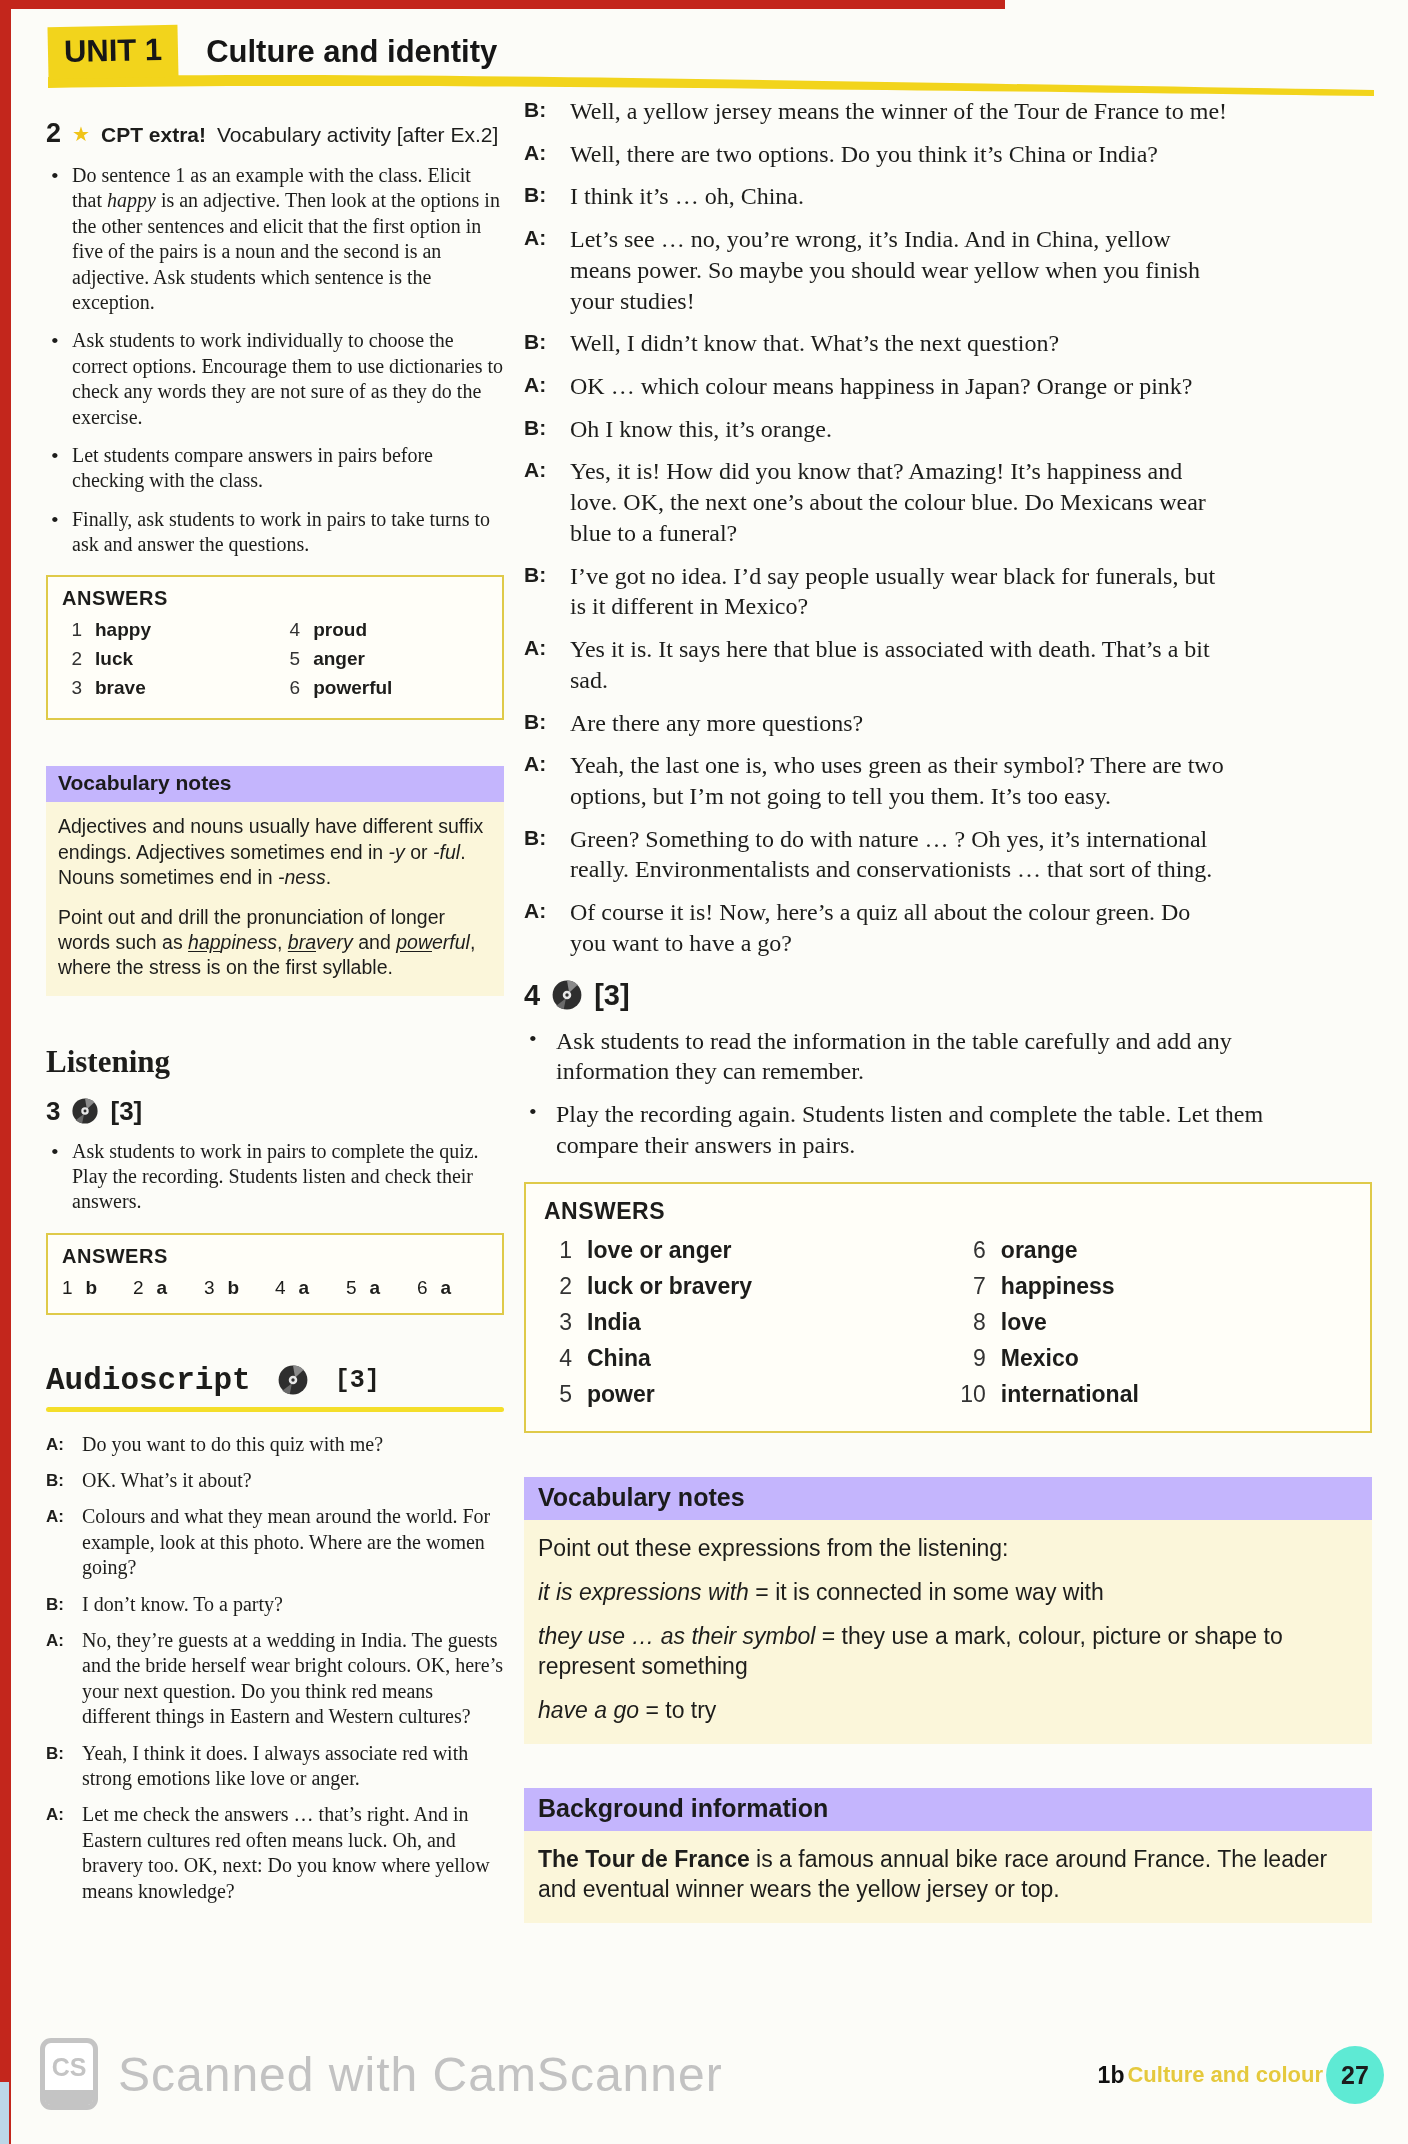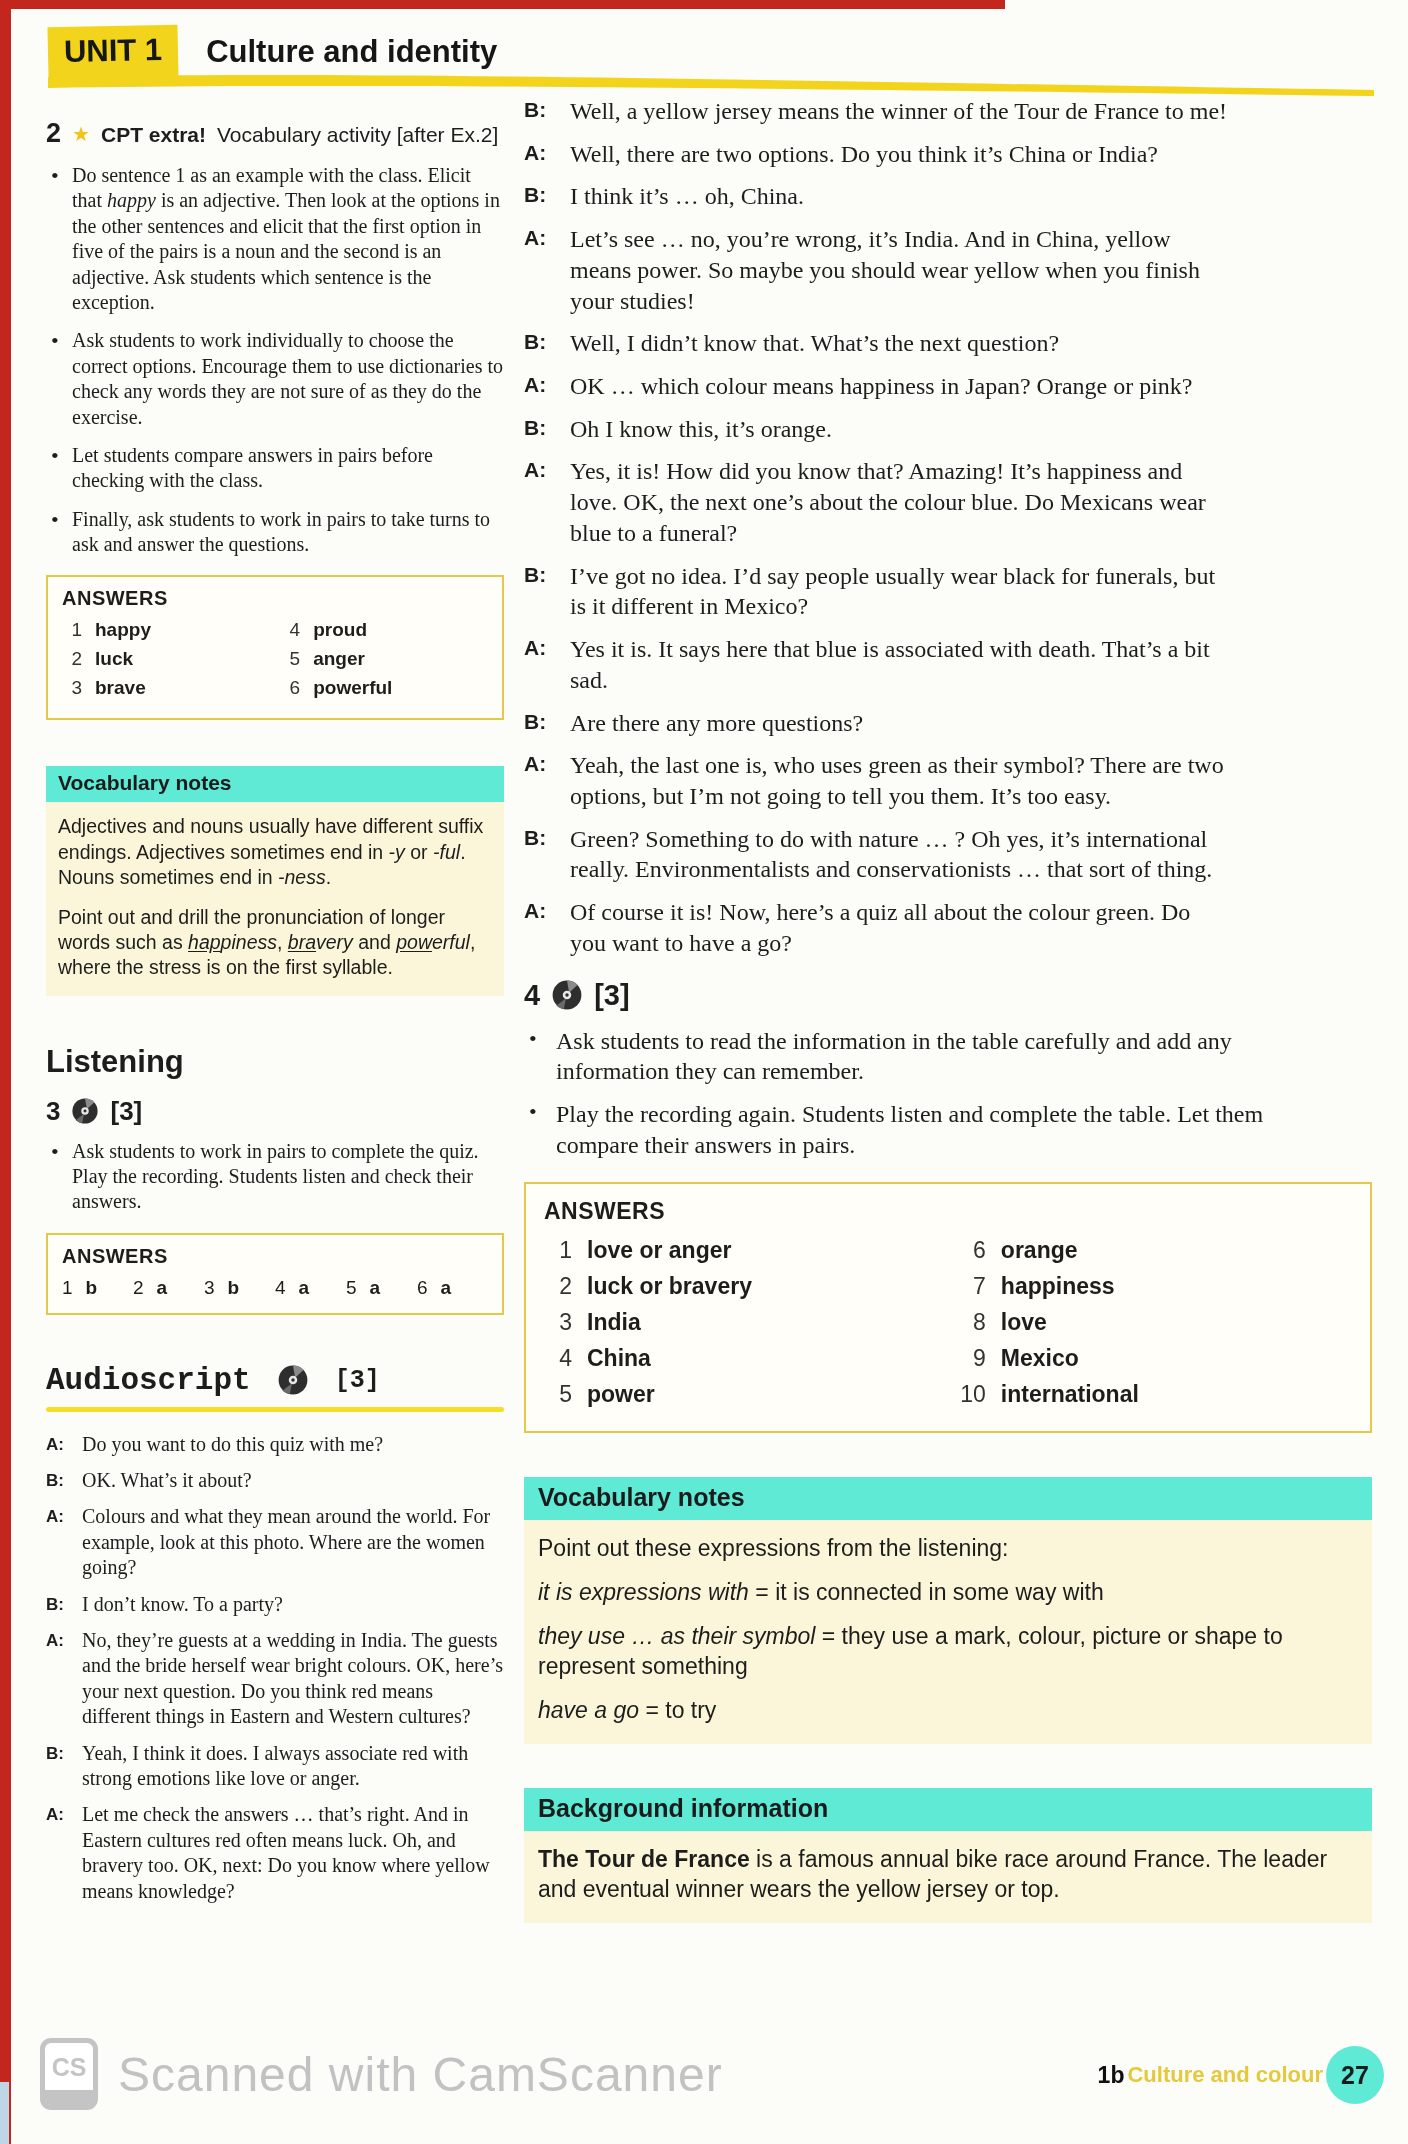--- a/index.html
+++ b/index.html
@@ -40,29 +40,29 @@
   .ans-n{min-width:20px;text-align:right;color:#333;}
   .ans-t{font-weight:bold;}
   .ans-row{display:flex;}
   .ans-row .ans-item{margin:0 0 2px;width:75px;}
   .answers-box.big{padding:14px 18px 14px;margin-top:22px;}
   .answers-box.big .answers-title{font-size:23px;margin-bottom:12px;}
   .answers-box.big .ans-item{font-size:23px;margin-bottom:9px;gap:15px;}
   .answers-box.big .ans-n{min-width:28px;}
 
   .note-box{margin-top:46px;font-family:"Liberation Sans",sans-serif;}
-  .note-header{background:#5eead4;font-weight:bold;font-size:21px;padding:5px 12px 7px;color:#1b1b1b;}
+  .note-header{background:#c4b5fd;font-weight:bold;font-size:21px;padding:5px 12px 7px;color:#1b1b1b;}
   .note-body{background:#fbf6da;padding:12px 12px 15px;font-size:19.5px;line-height:1.3;}
   .note-body p{margin:0 0 14px;}
   .note-body p:last-child{margin-bottom:0;}
   .note-box.big{margin-top:44px;}
   .note-box.big .note-header{font-size:25px;padding:6px 14px 8px;}
   .note-box.big .note-body{font-size:23px;padding:14px 14px 18px;}
 
-  h2.section{font-family:Liberation Sans, sans-serif;font-size:31px;font-weight:bold;margin:48px 0 16px;}
+  h2.section{font-family:Liberation Serif, serif;font-size:31px;font-weight:bold;margin:48px 0 16px;}
 
   .ex-heading{display:flex;align-items:center;gap:11px;font-family:"Liberation Sans",sans-serif;
               font-weight:bold;font-size:26px;margin:16px 0 12px;}
   .col-right .ex-heading{font-size:29px;margin:20px 0 14px;}
   .cd-icon{display:inline-flex;}
 
   .audio-head{display:flex;align-items:center;gap:26px;margin-top:48px;font-family:Liberation Mono, monospace;}
   .audio-title{font-size:31px;font-weight:bold;}
   .audio-track{font-size:25px;font-weight:bold;}
   .yellow-rule{height:5px;background:#f4de2a;margin:9px 0 20px;border-radius:3px;}

